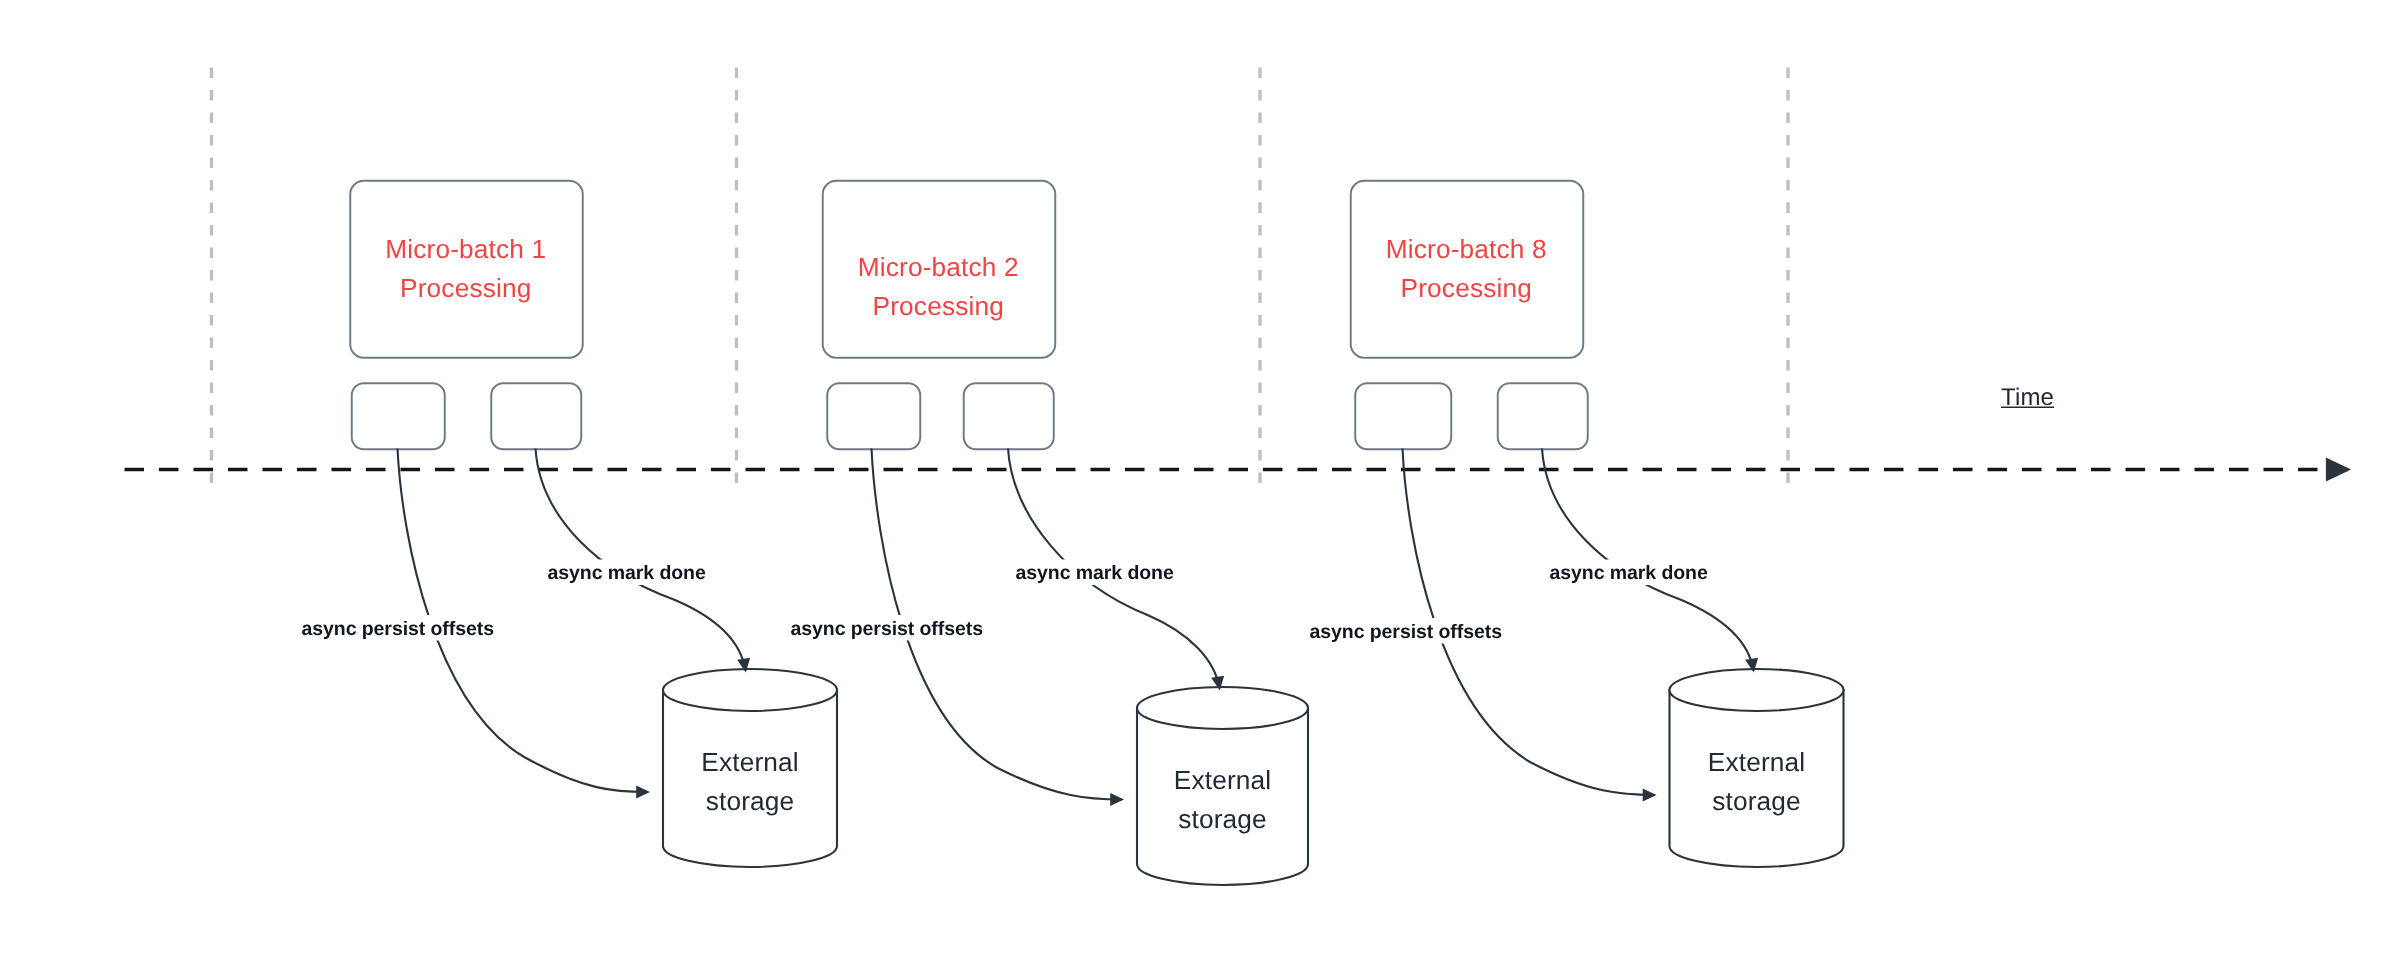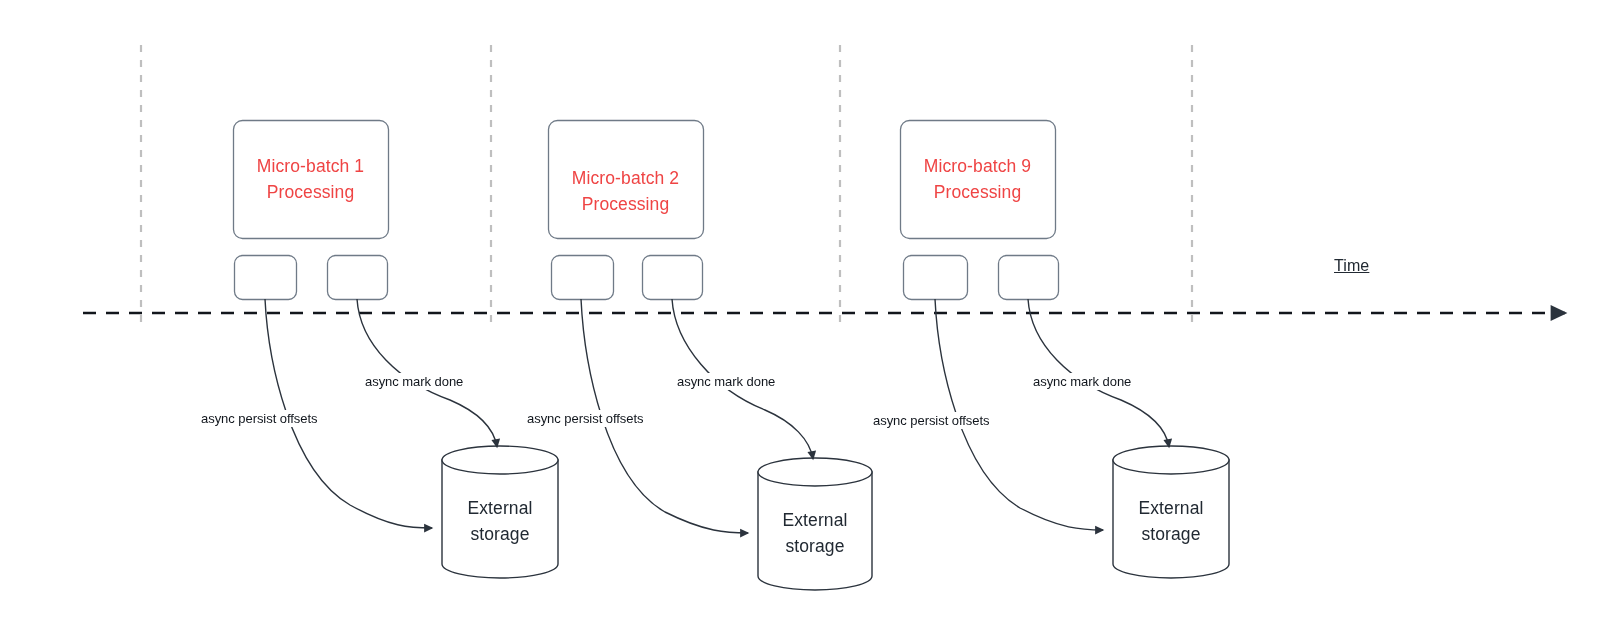--- a/index.html
+++ b/index.html
@@ -43,21 +43,21 @@
     font-size: 17.5px;
     line-height: 26px;
     letter-spacing: 0.1px;
     white-space: pre-line;
     pointer-events: none;
   }
   .edge-label {
     position: absolute;
     color: #11161d;
     font-size: 13px;
-    font-weight: normal;
+    font-weight: bold;
     letter-spacing: -0.05px;
     white-space: nowrap;
     background: #ffffff;
     padding: 1px 3px;
     line-height: 15px;
   }
   .time-label {
     position: absolute;
     color: #212932;
     font-size: 16px;
@@ -127,21 +127,21 @@
 
   <div id="text-layer">
       <div class="batch-label" style="left: 233px; top: 153px; width: 155px;">Micro-batch 1
 Processing</div>
       <div class="cyl-label" style="left: 442px; top: 495px; width: 116px;">External
 storage</div>
       <div class="batch-label" style="left: 548px; top: 153px; width: 155px; margin-top: 12px;">Micro-batch 2
 Processing</div>
       <div class="cyl-label" style="left: 758px; top: 507px; width: 114px;">External
 storage</div>
-      <div class="batch-label" style="left: 900px; top: 153px; width: 155px;">Micro-batch 9
+      <div class="batch-label" style="left: 900px; top: 153px; width: 155px;">Micro-batch 8
 Processing</div>
       <div class="cyl-label" style="left: 1113px; top: 495px; width: 116px;">External
 storage</div>
       <div class="edge-label" style="left: 198px; top: 410px;">async persist offsets</div>
       <div class="edge-label" style="left: 362px; top: 373px;">async mark done</div>
       <div class="edge-label" style="left: 524px; top: 410px;">async persist offsets</div>
       <div class="edge-label" style="left: 674px; top: 373px;">async mark done</div>
       <div class="edge-label" style="left: 870px; top: 412px;">async persist offsets</div>
       <div class="edge-label" style="left: 1030px; top: 373px;">async mark done</div>
     </div>

